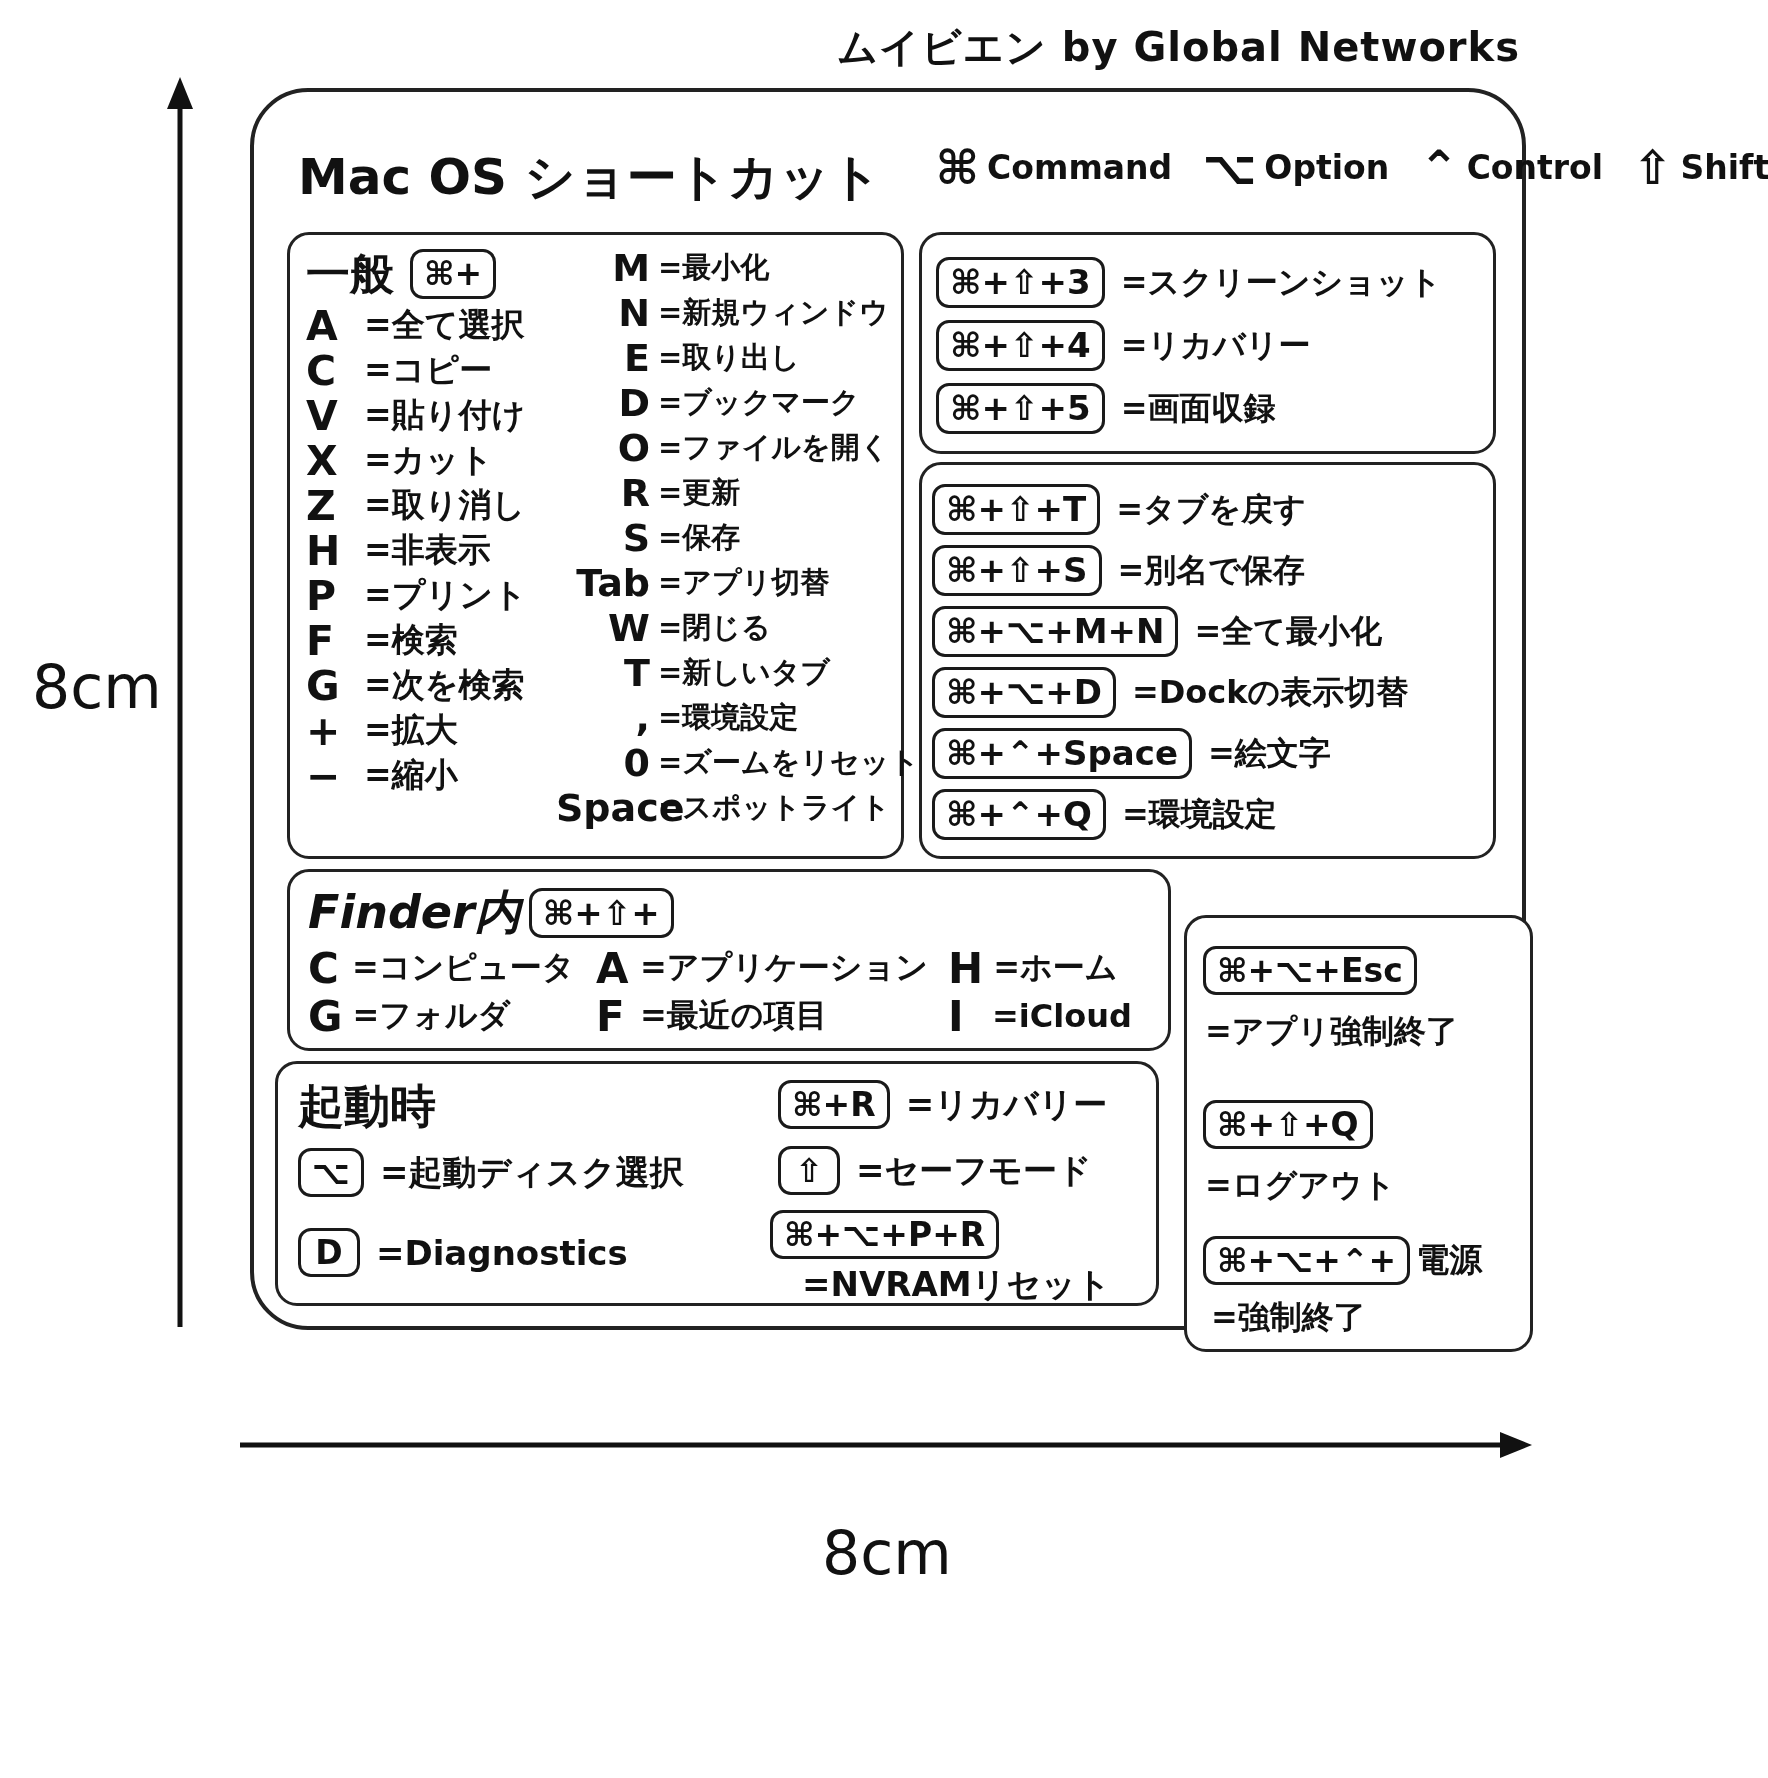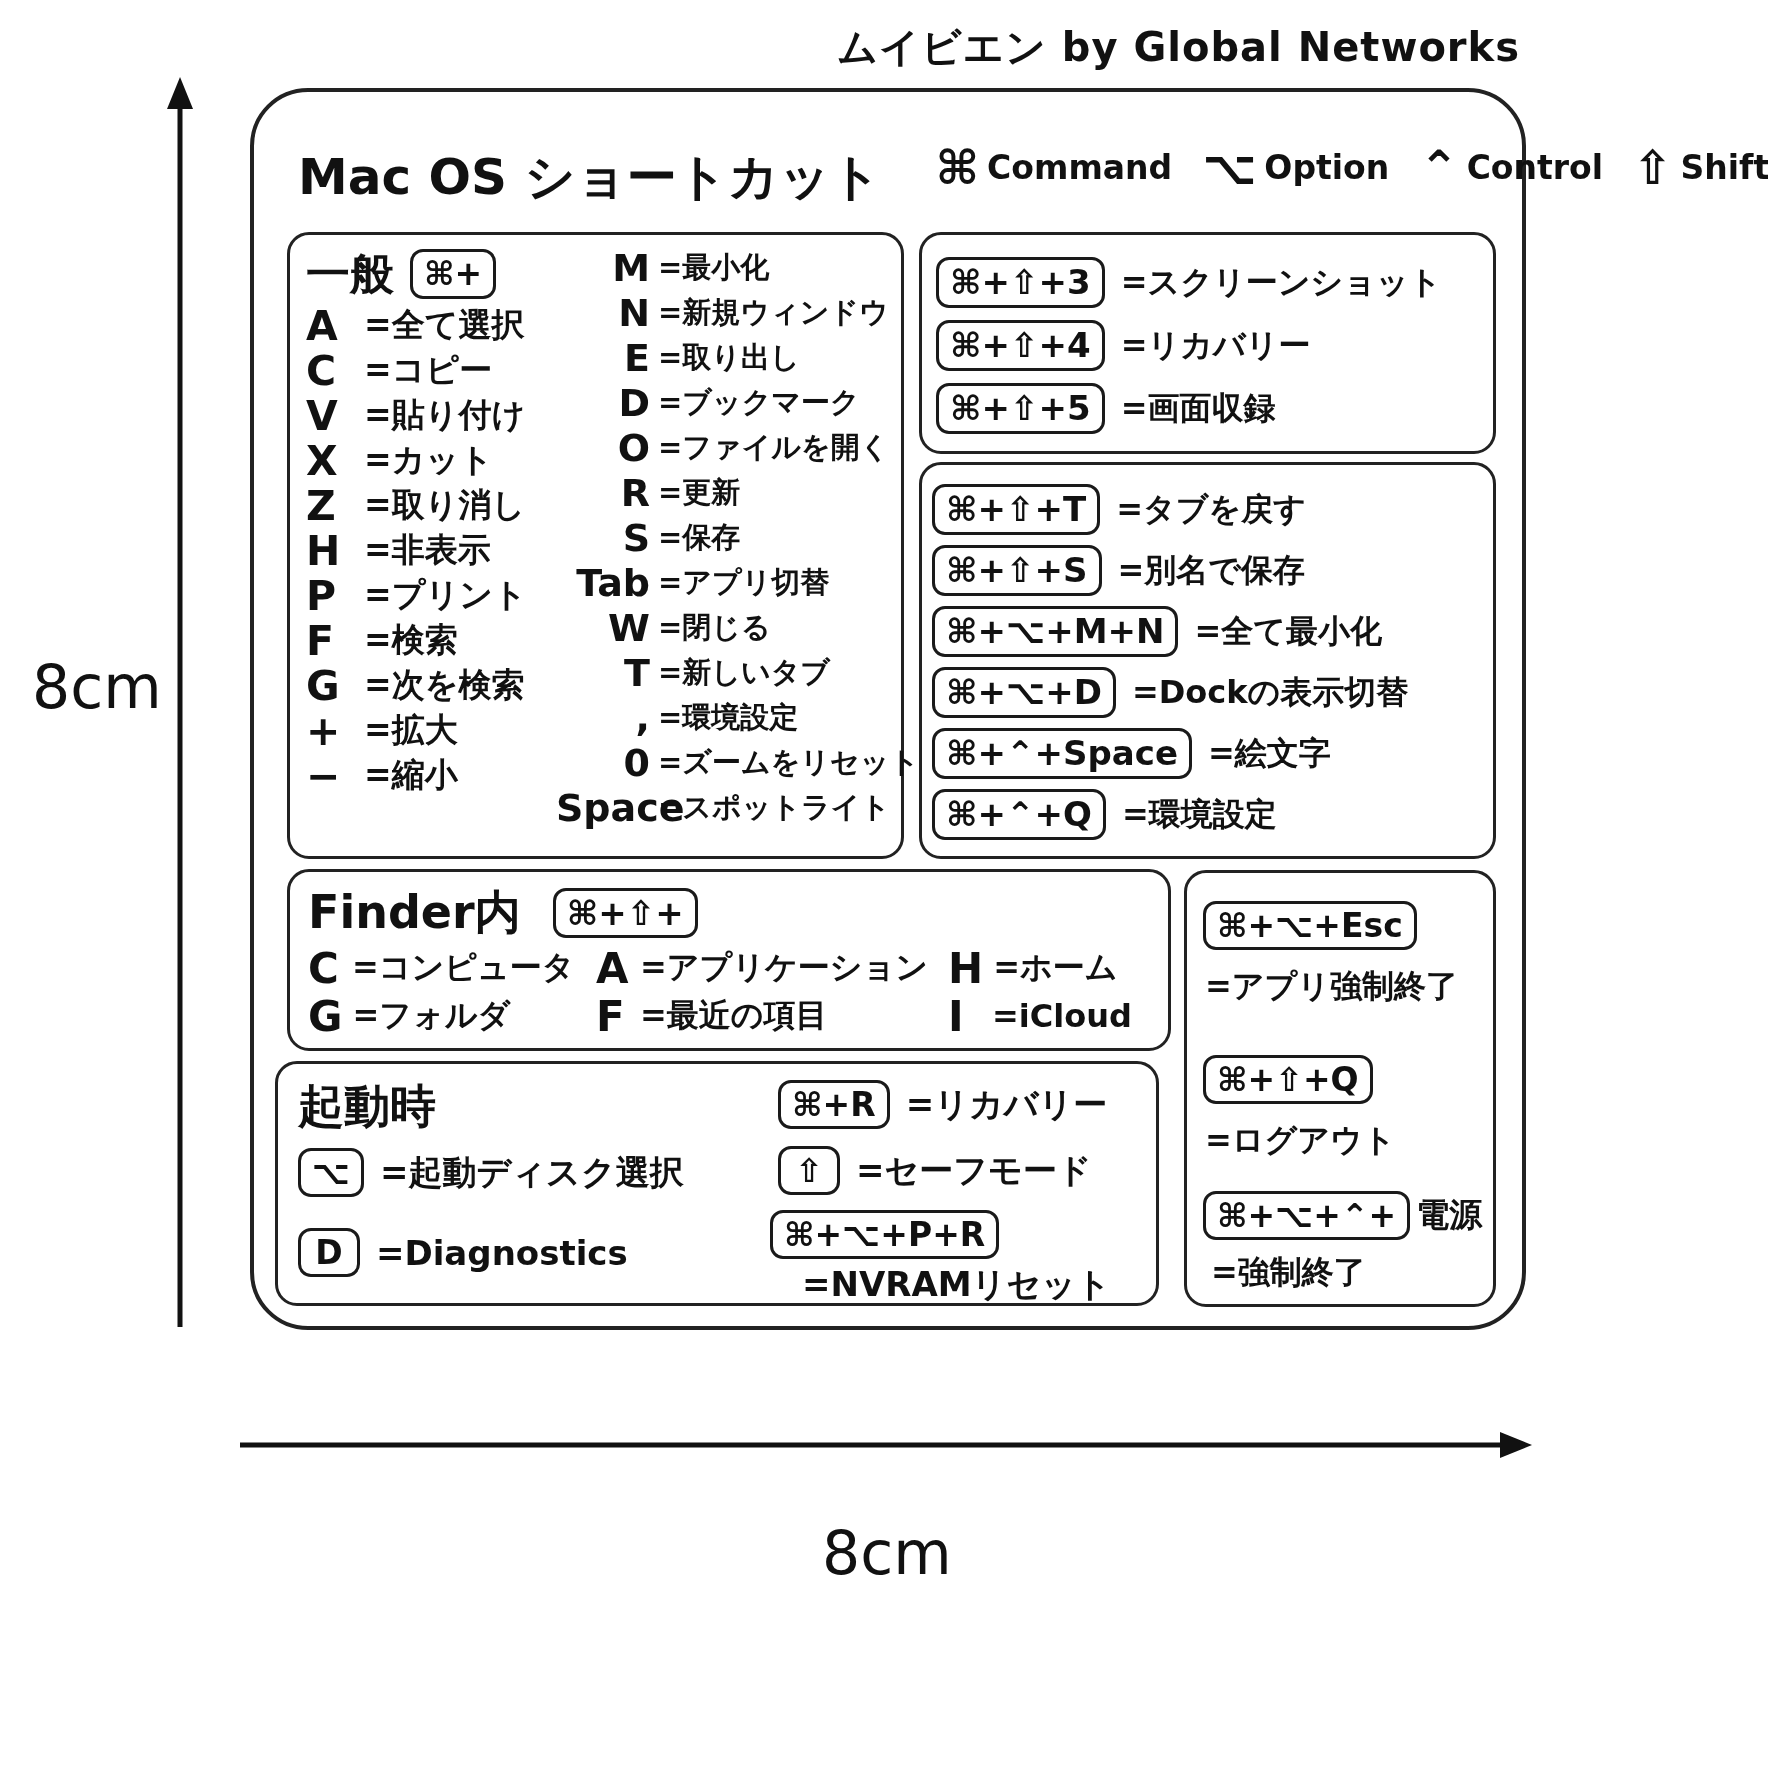--- a/index.html
+++ b/index.html
@@ -46,38 +46,38 @@
   .box-shot{left:665px;top:140px;width:577px;height:222px;padding:16px 14px;}
   .box-sys{left:665px;top:370px;width:577px;height:397px;padding:14px 10px;}
   .c-row{display:flex;align-items:center;gap:16px;white-space:nowrap;}
   .box-shot .c-row{height:63px;}
   .box-sys .c-row{height:61px;}
   .c-row .kbox{font-size:34px;}
   .c-desc{font-size:32px;font-weight:600;}
 
   
   .box-finder{left:33px;top:777px;width:884px;height:182px;padding:10px 18px;}
-  .f-head{display:flex;align-items:center;gap:32px;height:62px;}
+  .f-head{display:flex;align-items:center;gap:8px;height:62px;font-style:italic;}
   .f-head-title{font-size:46px;font-weight:bold;}
   .f-head .kbox{font-size:34px;}
   .f-grid{display:grid;grid-template-columns:288px 352px auto;}
   .f-cell{display:flex;align-items:center;height:48px;white-space:nowrap;}
   .f-key{font-size:42px;font-weight:bold;margin-right:10px;min-width:34px;}
   .f-desc{font-size:32px;font-weight:600;}
 
   
   .box-start{left:21px;top:969px;width:884px;height:245px;}
   .st-head{position:absolute;left:20px;top:12px;font-size:46px;font-weight:bold;}
   .st-item{position:absolute;display:flex;align-items:center;gap:16px;white-space:nowrap;}
   .st-item .kbox{font-size:33px;min-width:34px;text-align:center;}
   .st-desc{font-size:34px;font-weight:600;}
   .st-line{position:absolute;font-size:34px;font-weight:600;white-space:nowrap;}
 
   
-  .box-emg{left:930px;top:778px;width:312px;height:437px;}
+  .box-emg{left:930px;top:823px;width:349px;height:437px;}
   .e-combo{position:absolute;white-space:nowrap;display:flex;align-items:center;gap:6px;}
   .e-combo .kbox{font-size:33px;}
   .e-suffix{font-size:33px;font-weight:600;}
   .e-desc{position:absolute;font-size:32px;font-weight:600;white-space:nowrap;}
 </style>
 </head>
 <body>
 
 <div class="canvas">
 

